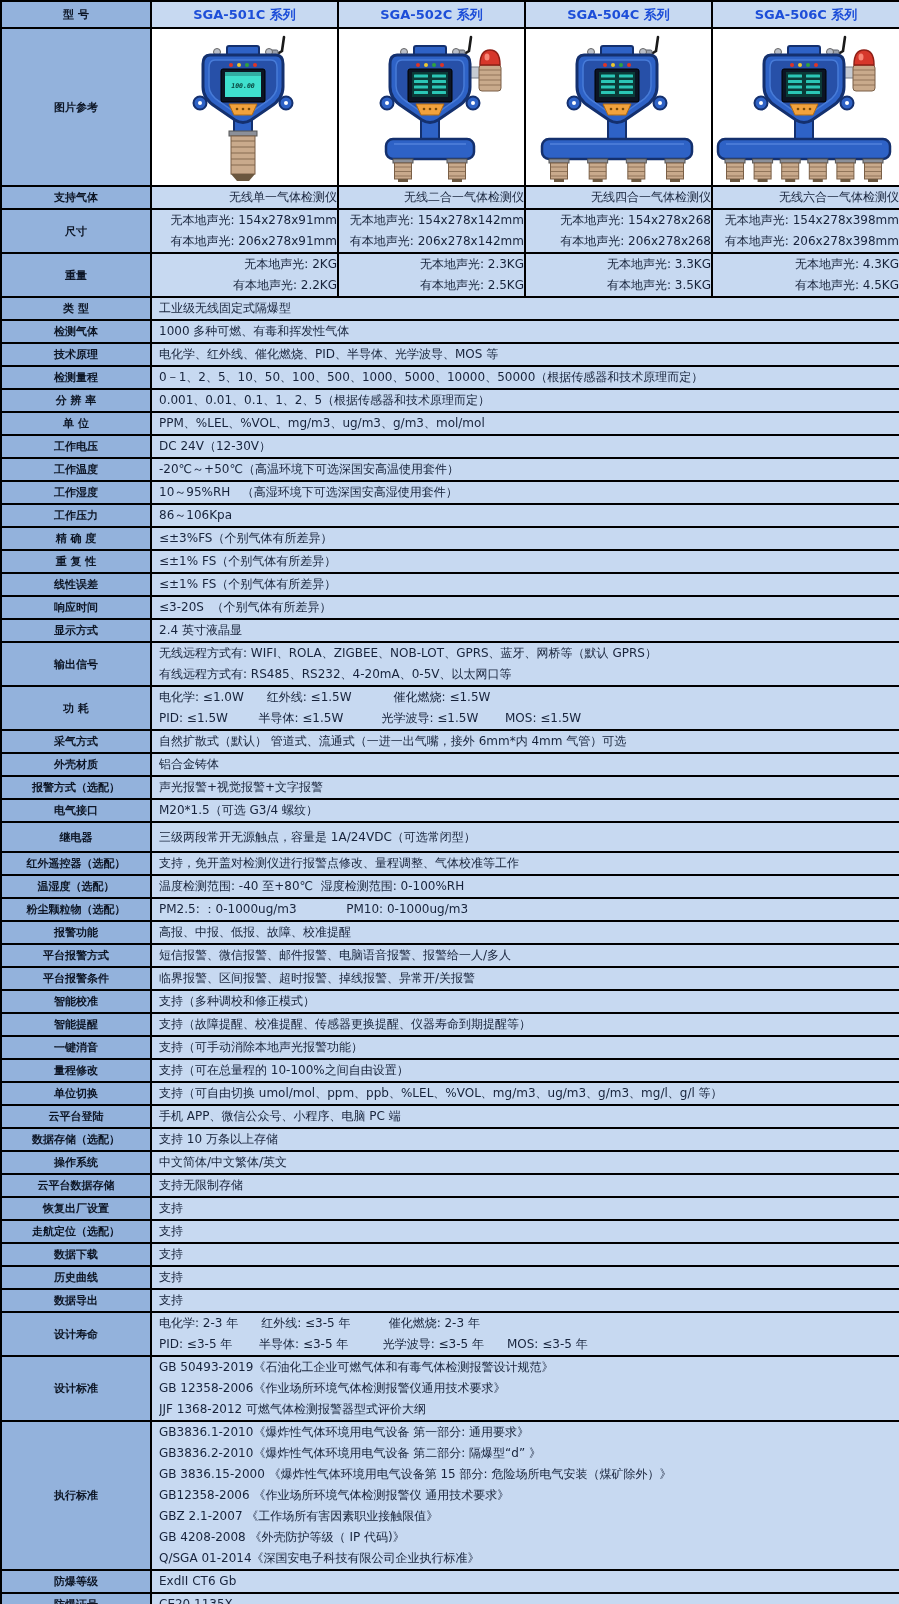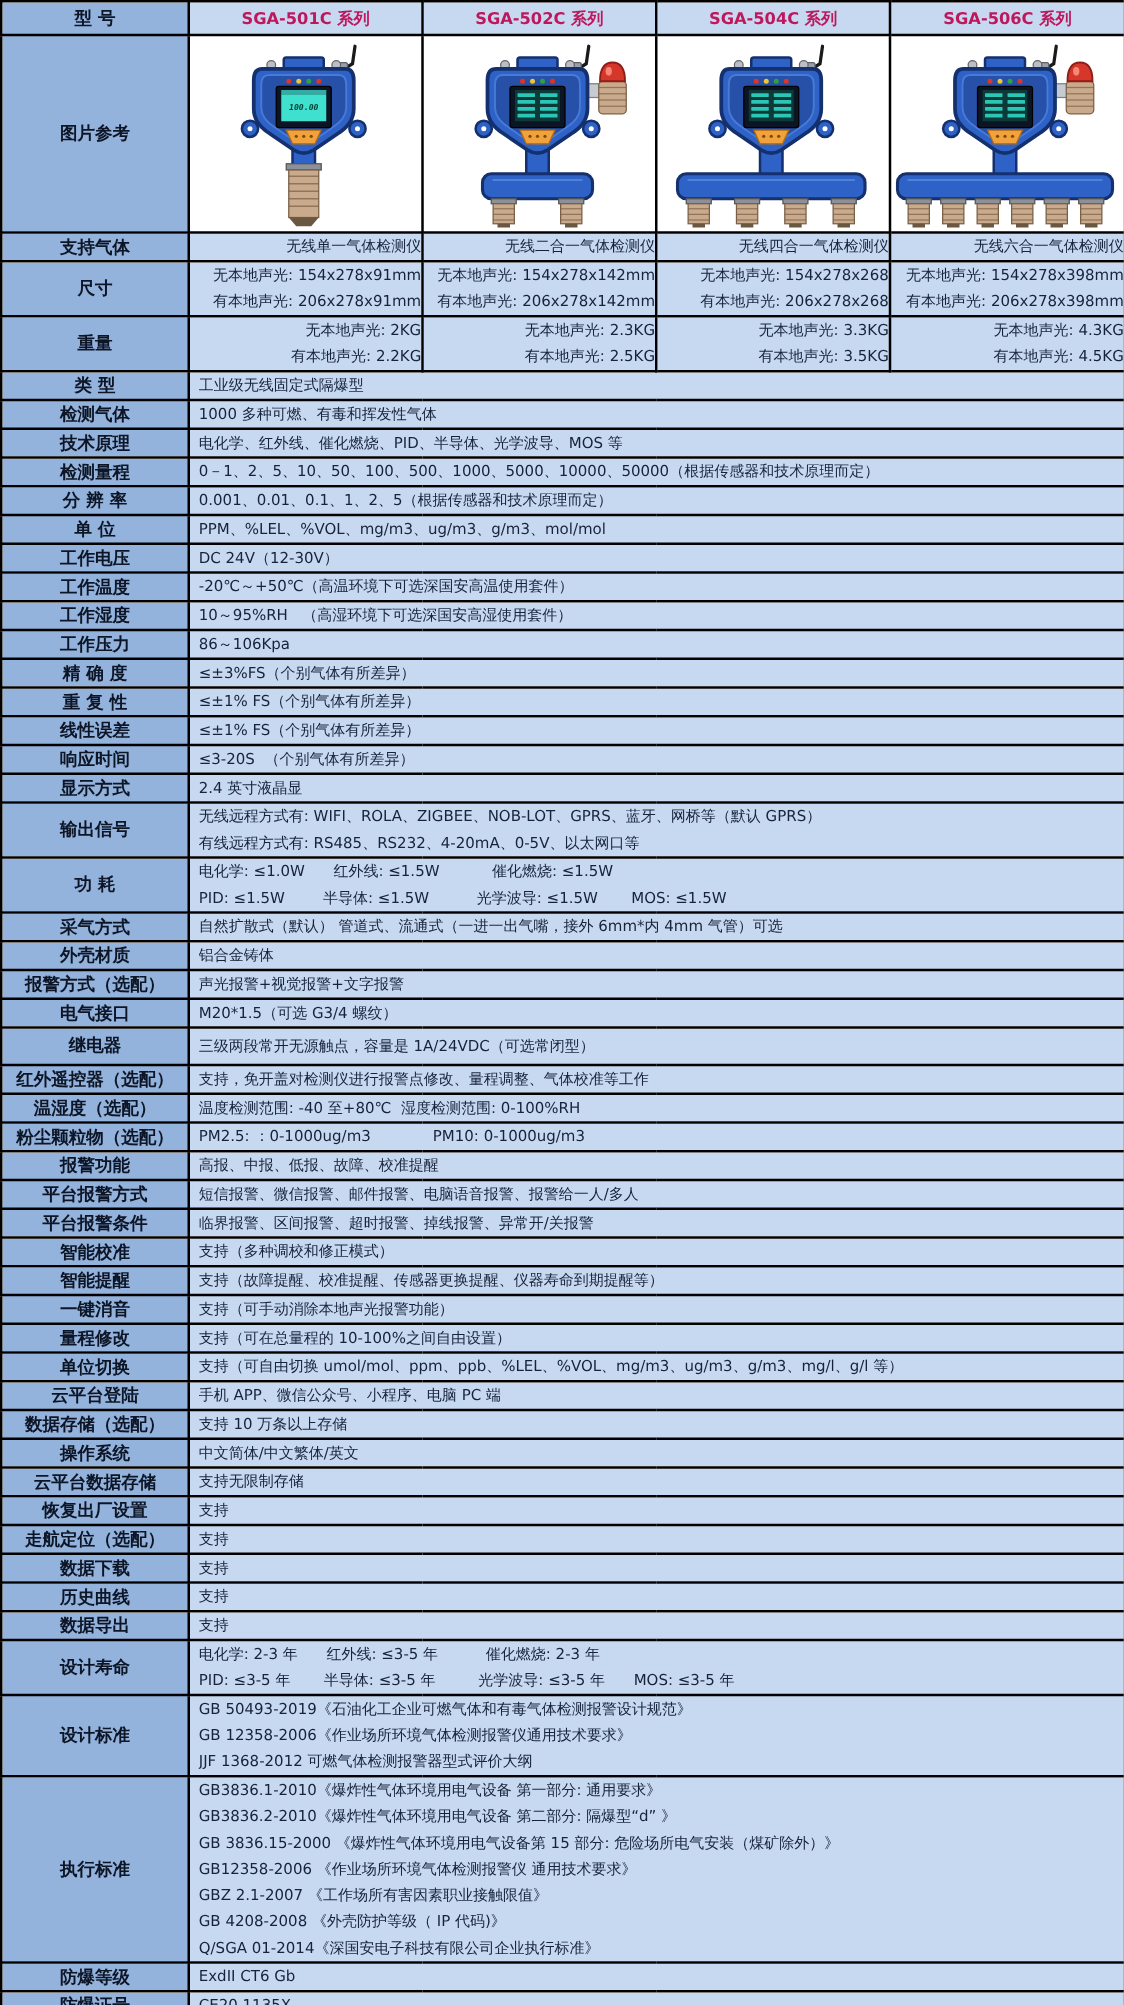--- a/index.html
+++ b/index.html
@@ -1,20 +1,20 @@
 <!DOCTYPE html>
 <html><head>
 <meta charset="utf-8">
 <style>
   html,body{margin:0;padding:0;background:#fff;}
   body{width:899px;font-family:"DejaVu Sans",sans-serif;color:#17233b;}
   table{border-collapse:collapse;width:899px;table-layout:fixed;}
   td{border:2px solid #000;vertical-align:middle;padding:0;overflow:hidden;}
-  td.label{background:#93B2DC;font-weight:bold;text-align:center;font-size:14px;color:#0d1626;padding:1px 2px;}
-  td.hdr{background:#C7D9F1;font-weight:bold;text-align:center;font-size:13px;height:25px;color:#be185d;}
+  td.label{background:#93B2DC;font-weight:bold;text-align:center;font-size:11px;color:#0d1626;padding:1px 2px;}
+  td.hdr{background:#C7D9F1;font-weight:bold;text-align:center;font-size:13px;height:25px;color:#1d4ed8;}
   td.val{background:#C7D9F1;font-size:12px;}
   td.span-val{padding:0 7px;margin-left:12px;}
   td.col-val{text-align:center;}
   td.imgcell{background:#ffffff;height:156px;text-align:center;vertical-align:middle;font-style:italic;}
   .line{height:21px;line-height:21px;white-space:pre;overflow:hidden;}
   .col-val .line{text-align:right;}
   svg{display:block;margin:0 auto;}
 </style>
 </head>
 <body>

